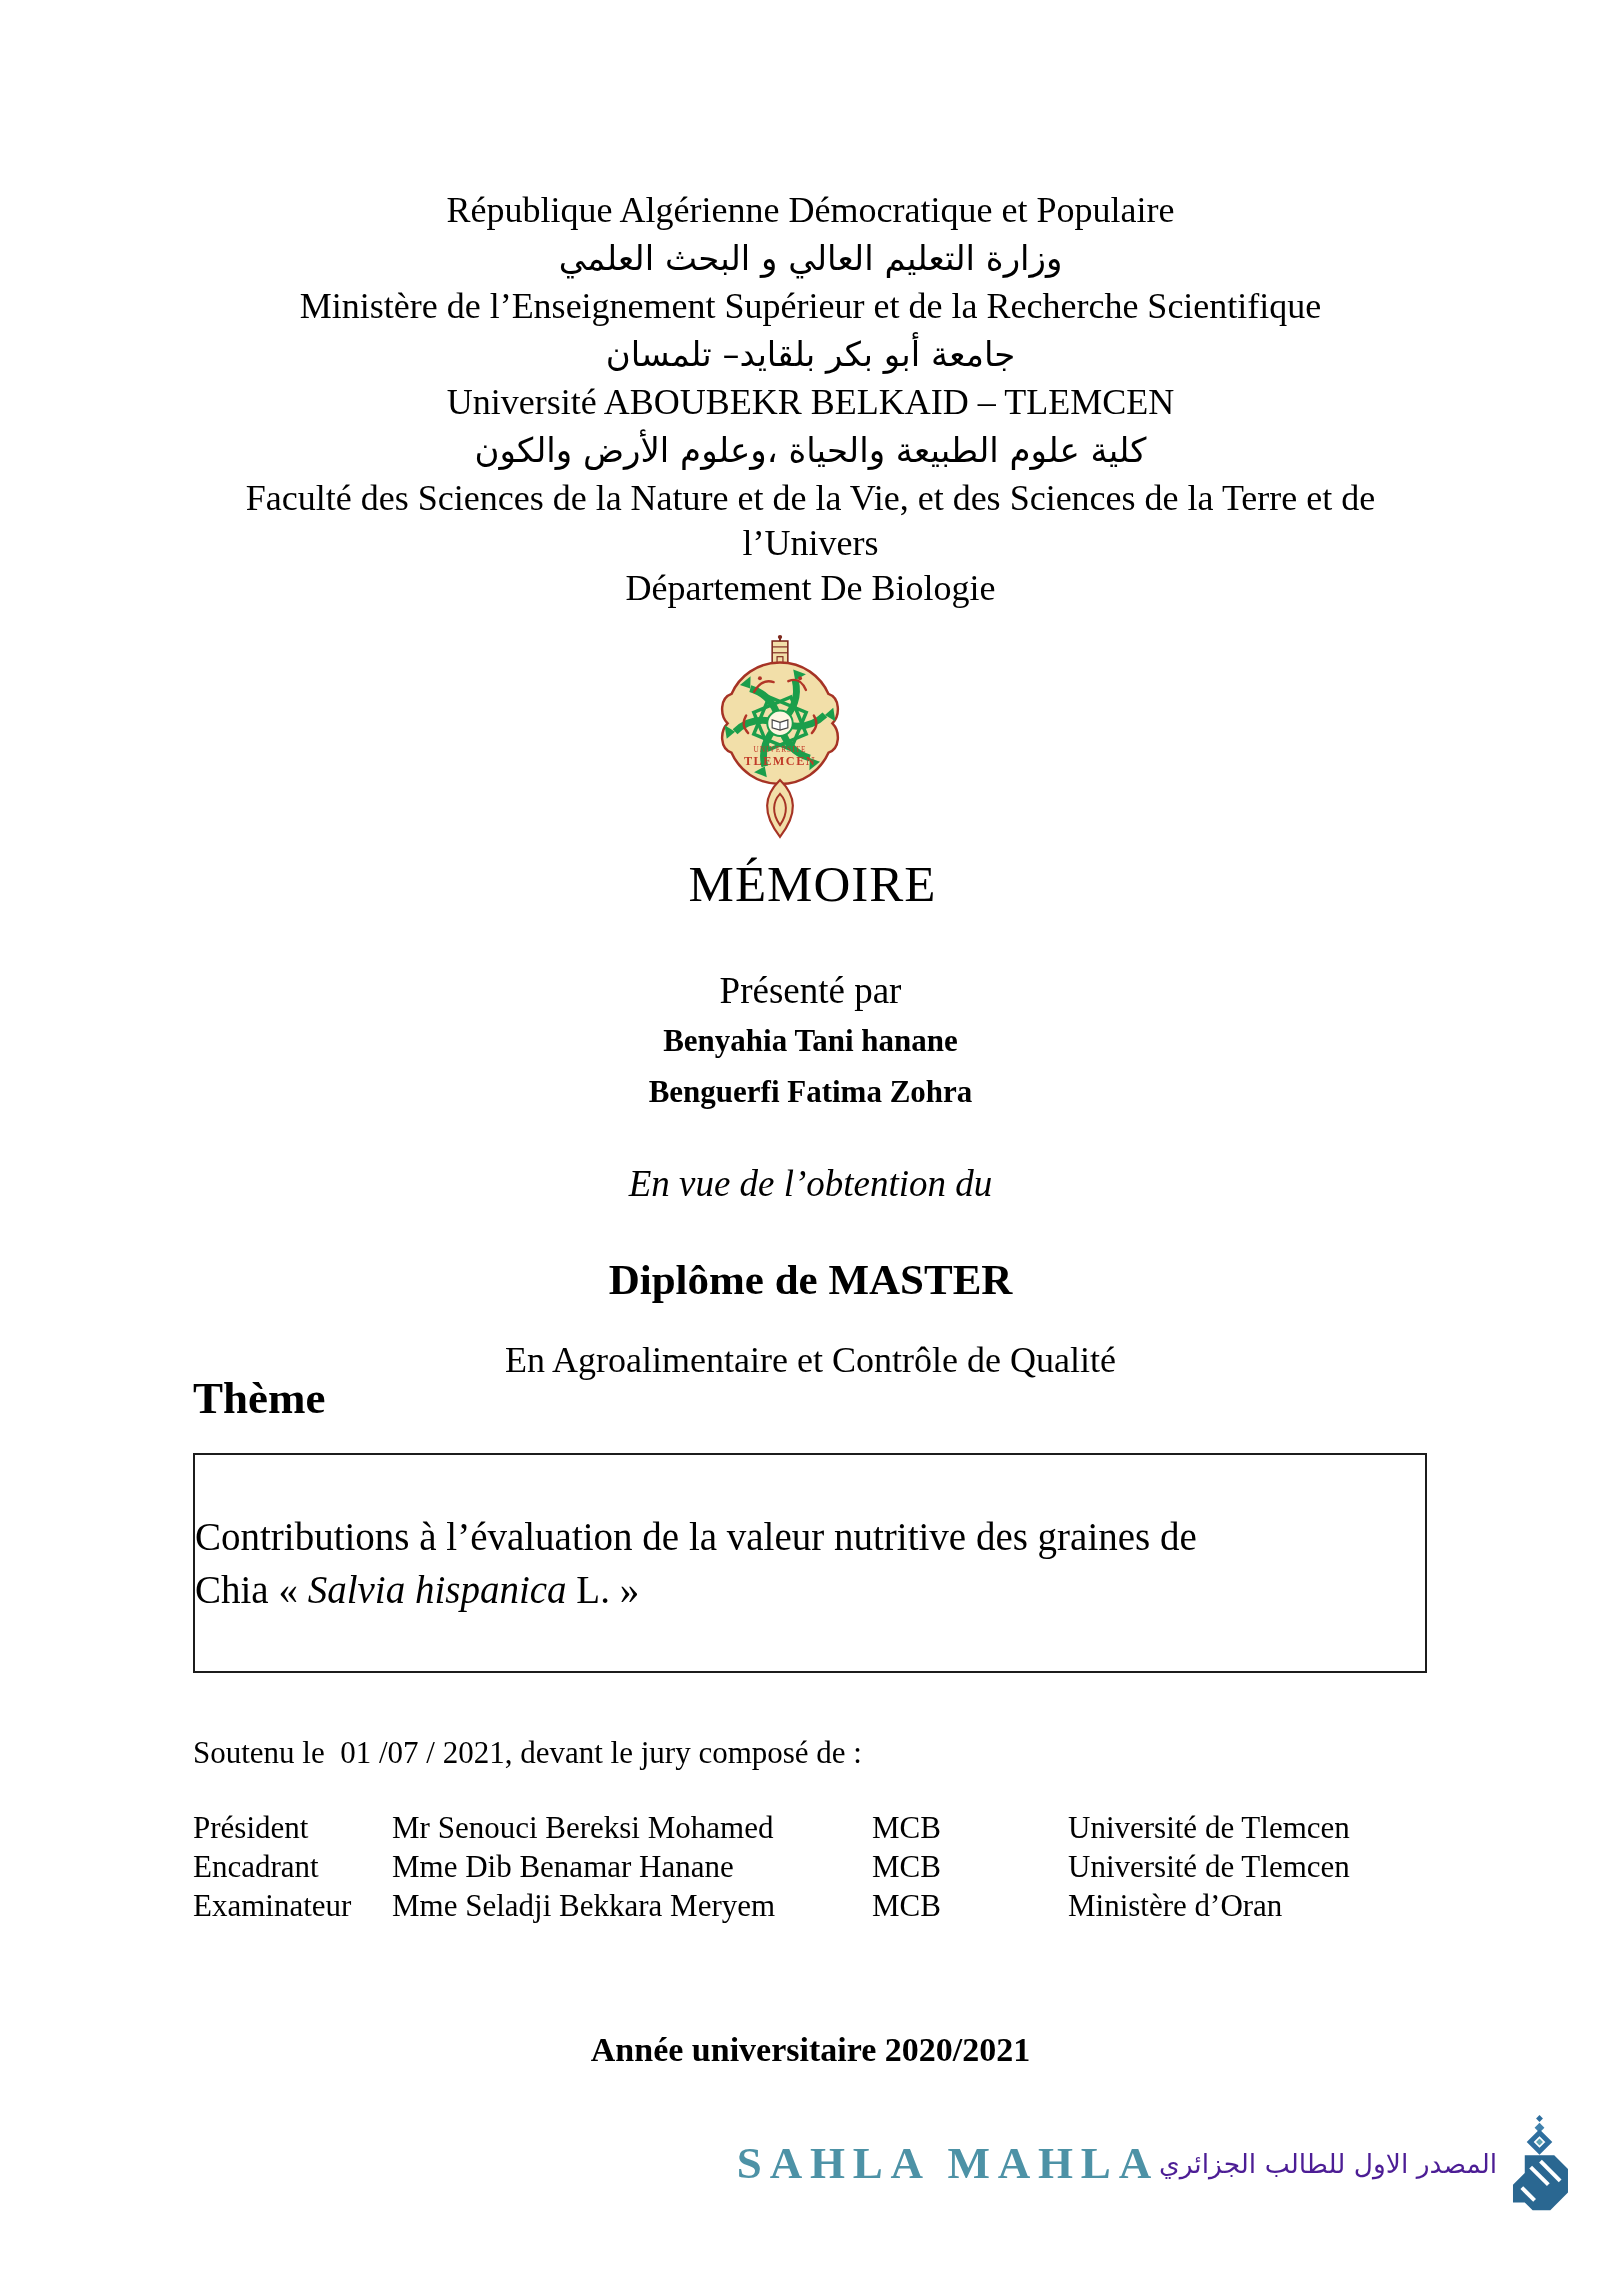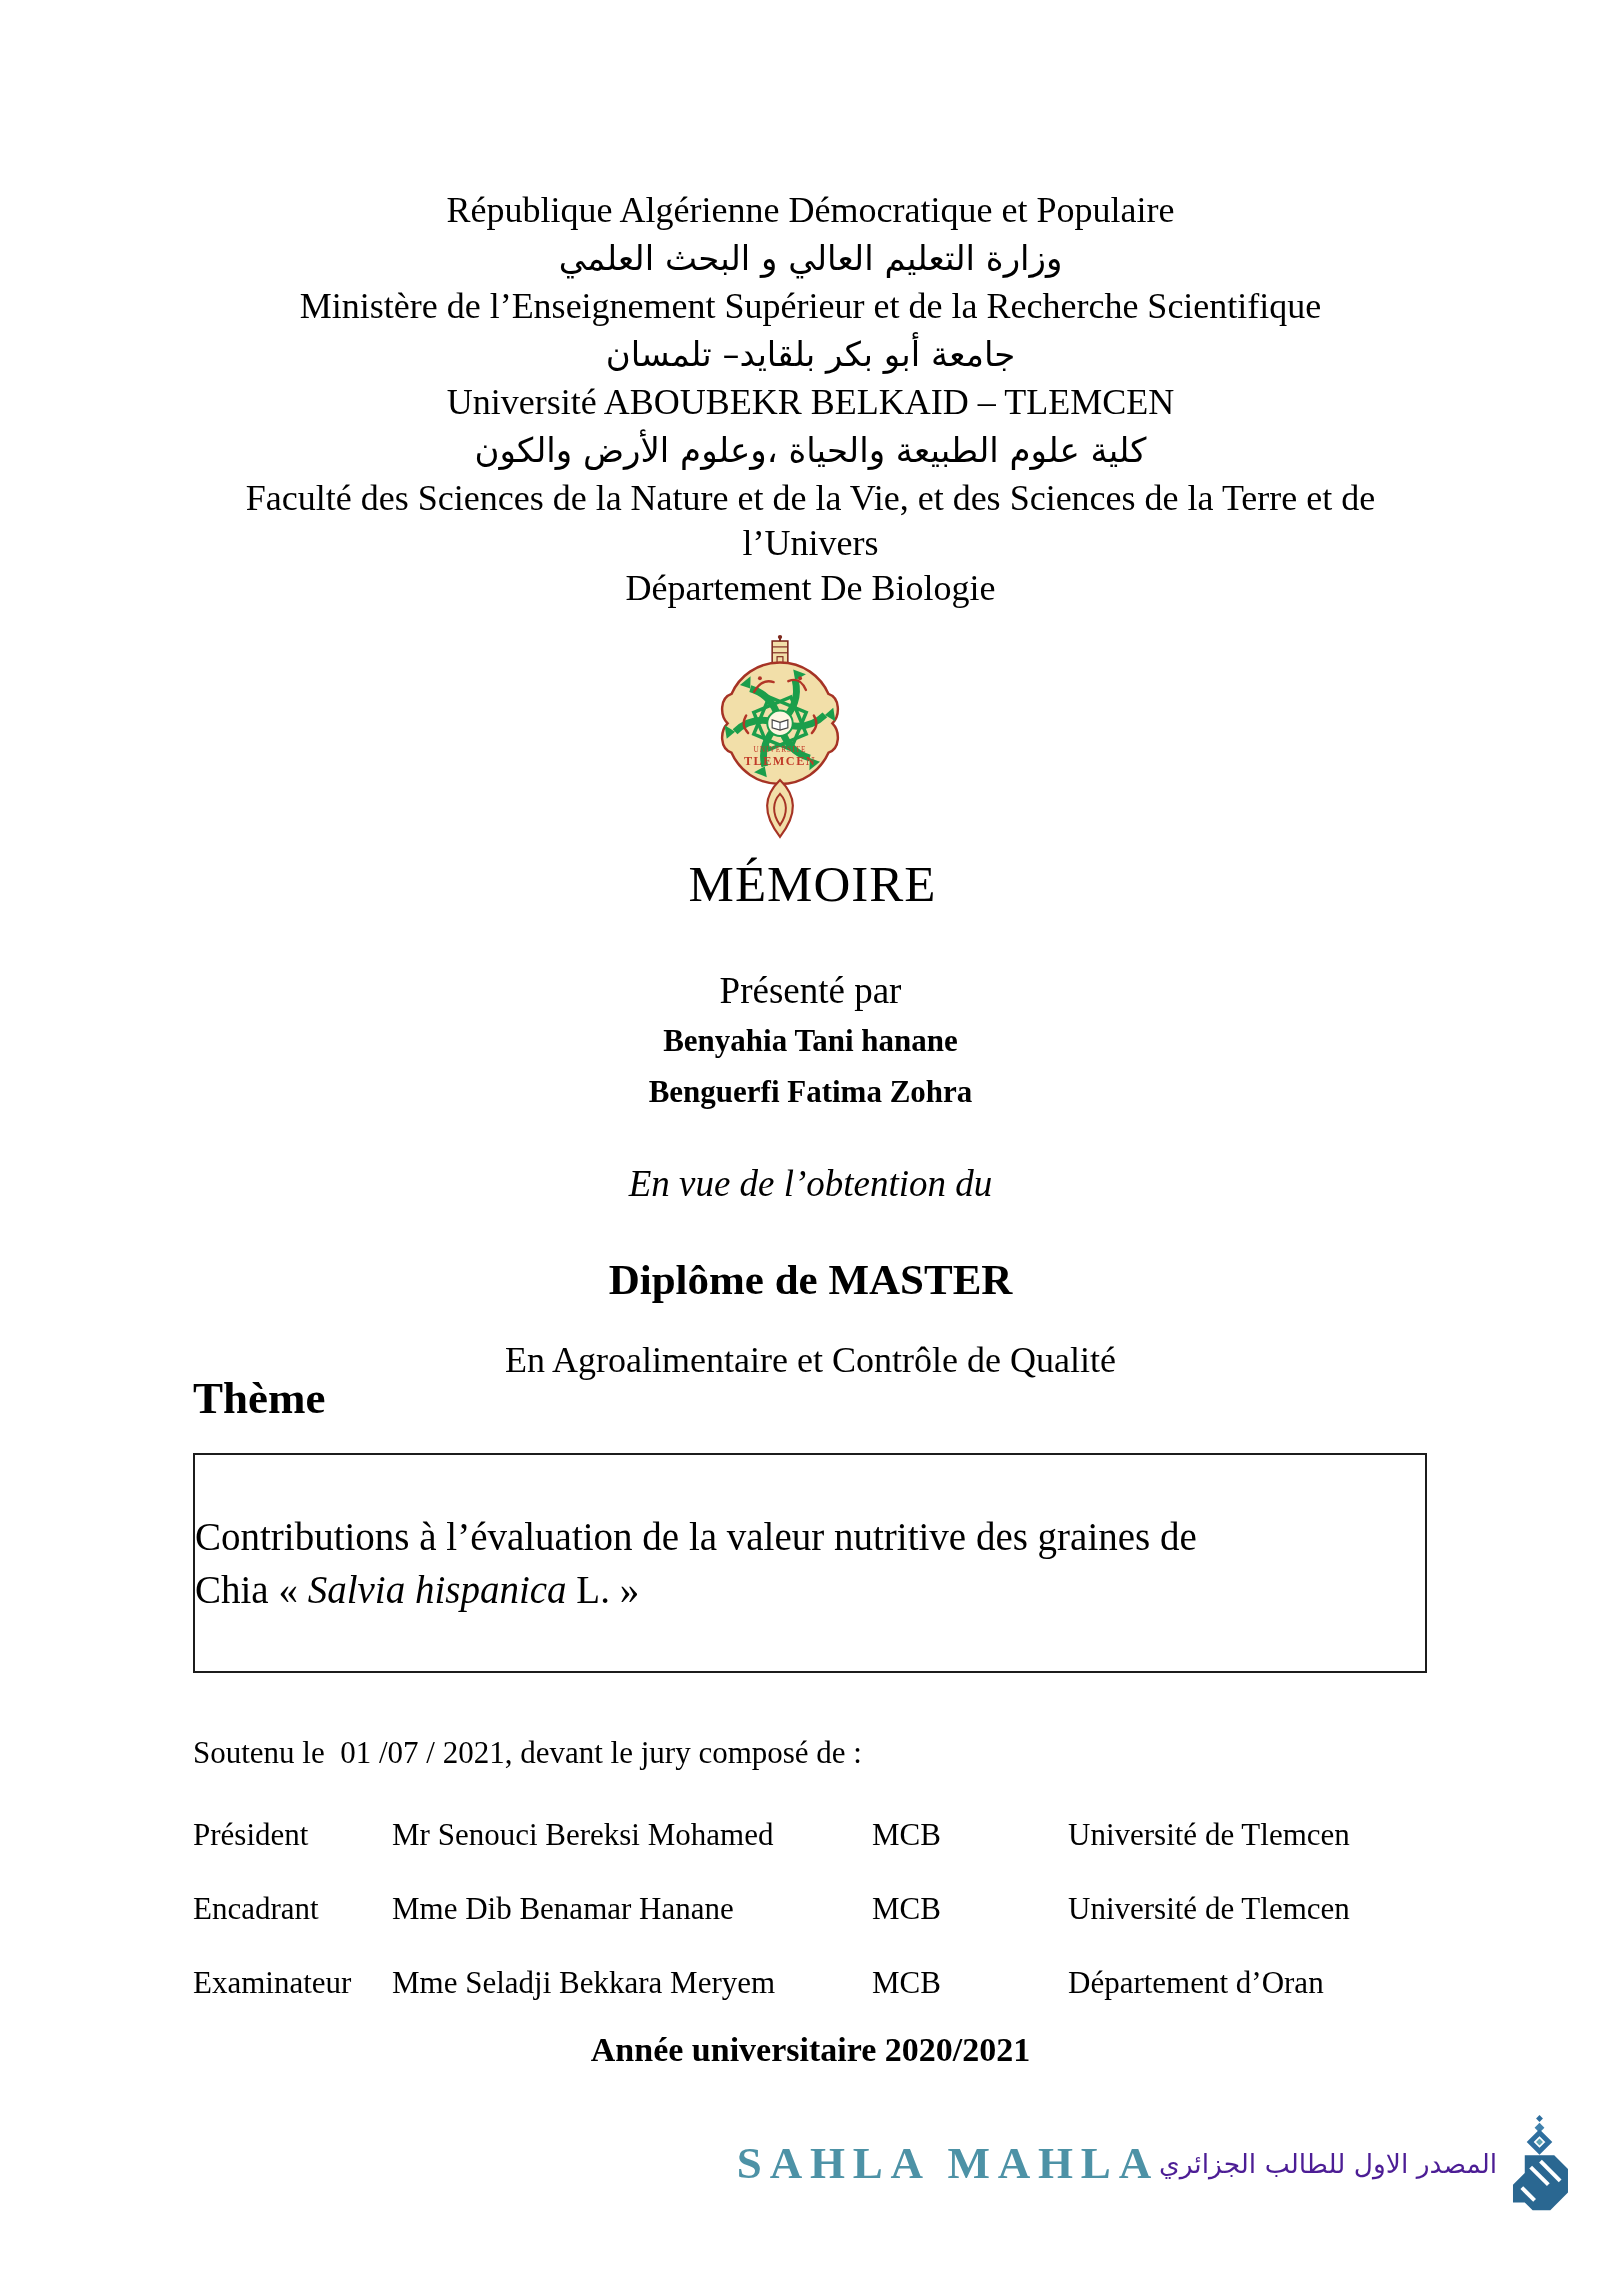--- a/index.html
+++ b/index.html
@@ -39,21 +39,21 @@
     border:2px solid #1c1c1c;box-sizing:border-box;
     display:flex;flex-direction:column;justify-content:center;
     text-align:left;font-size:39px;line-height:53px;white-space:pre-wrap;
   }
   .theme-box .it{font-style:italic;}
   
   .jury-intro{position:absolute;top:1735px;left:193px;font-size:31px;white-space:pre-wrap;}
   .jury-table{
     position:absolute;top:1808px;left:193px;
     display:grid;grid-template-columns:199px 480px 196px auto;
-    row-gap:35px;font-size:31px;line-height:39px;margin-top:7px;
+    font-size:31px;line-height:39px;
   }
   
   .annee{position:absolute;top:2031px;left:0;width:100%;text-align:center;
     font-weight:bold;font-size:34px;}
   .branding{position:absolute;top:2115px;right:47px;display:flex;align-items:flex-start;gap:7.8px;}
   .brand-text{display:flex;flex-direction:row;align-items:center;padding-top:25.5px;}
   .brand-name{font-size:45px;font-weight:bold;letter-spacing:7.8px;line-height:45px;color:#4d92a6;}
   .brand-tagline{font-family:"DejaVu Sans",sans-serif;font-size:26.5px;line-height:39px;color:#4c1d95;}
 </style>
 </head>
@@ -164,21 +164,21 @@
     <span>Université de Tlemcen</span>
 
     <span>Encadrant</span>
     <span>Mme Dib Benamar Hanane</span>
     <span>MCB</span>
     <span>Université de Tlemcen</span>
 
     <span>Examinateur</span>
     <span>Mme Seladji Bekkara Meryem</span>
     <span>MCB</span>
-    <span>Département d’Oran</span>
+    <span>Ministère d’Oran</span>
   </div>
 
   <div class="annee">Année universitaire 2020/2021</div>
 
   <div class="branding">
     <div class="brand-text">
       <div class="brand-name">SAHLA MAHLA</div>
       <div class="brand-tagline" dir="rtl">المصدر الاول للطالب الجزائري</div>
     </div>
     <svg width="69" height="110" viewBox="0 0 70 112">

